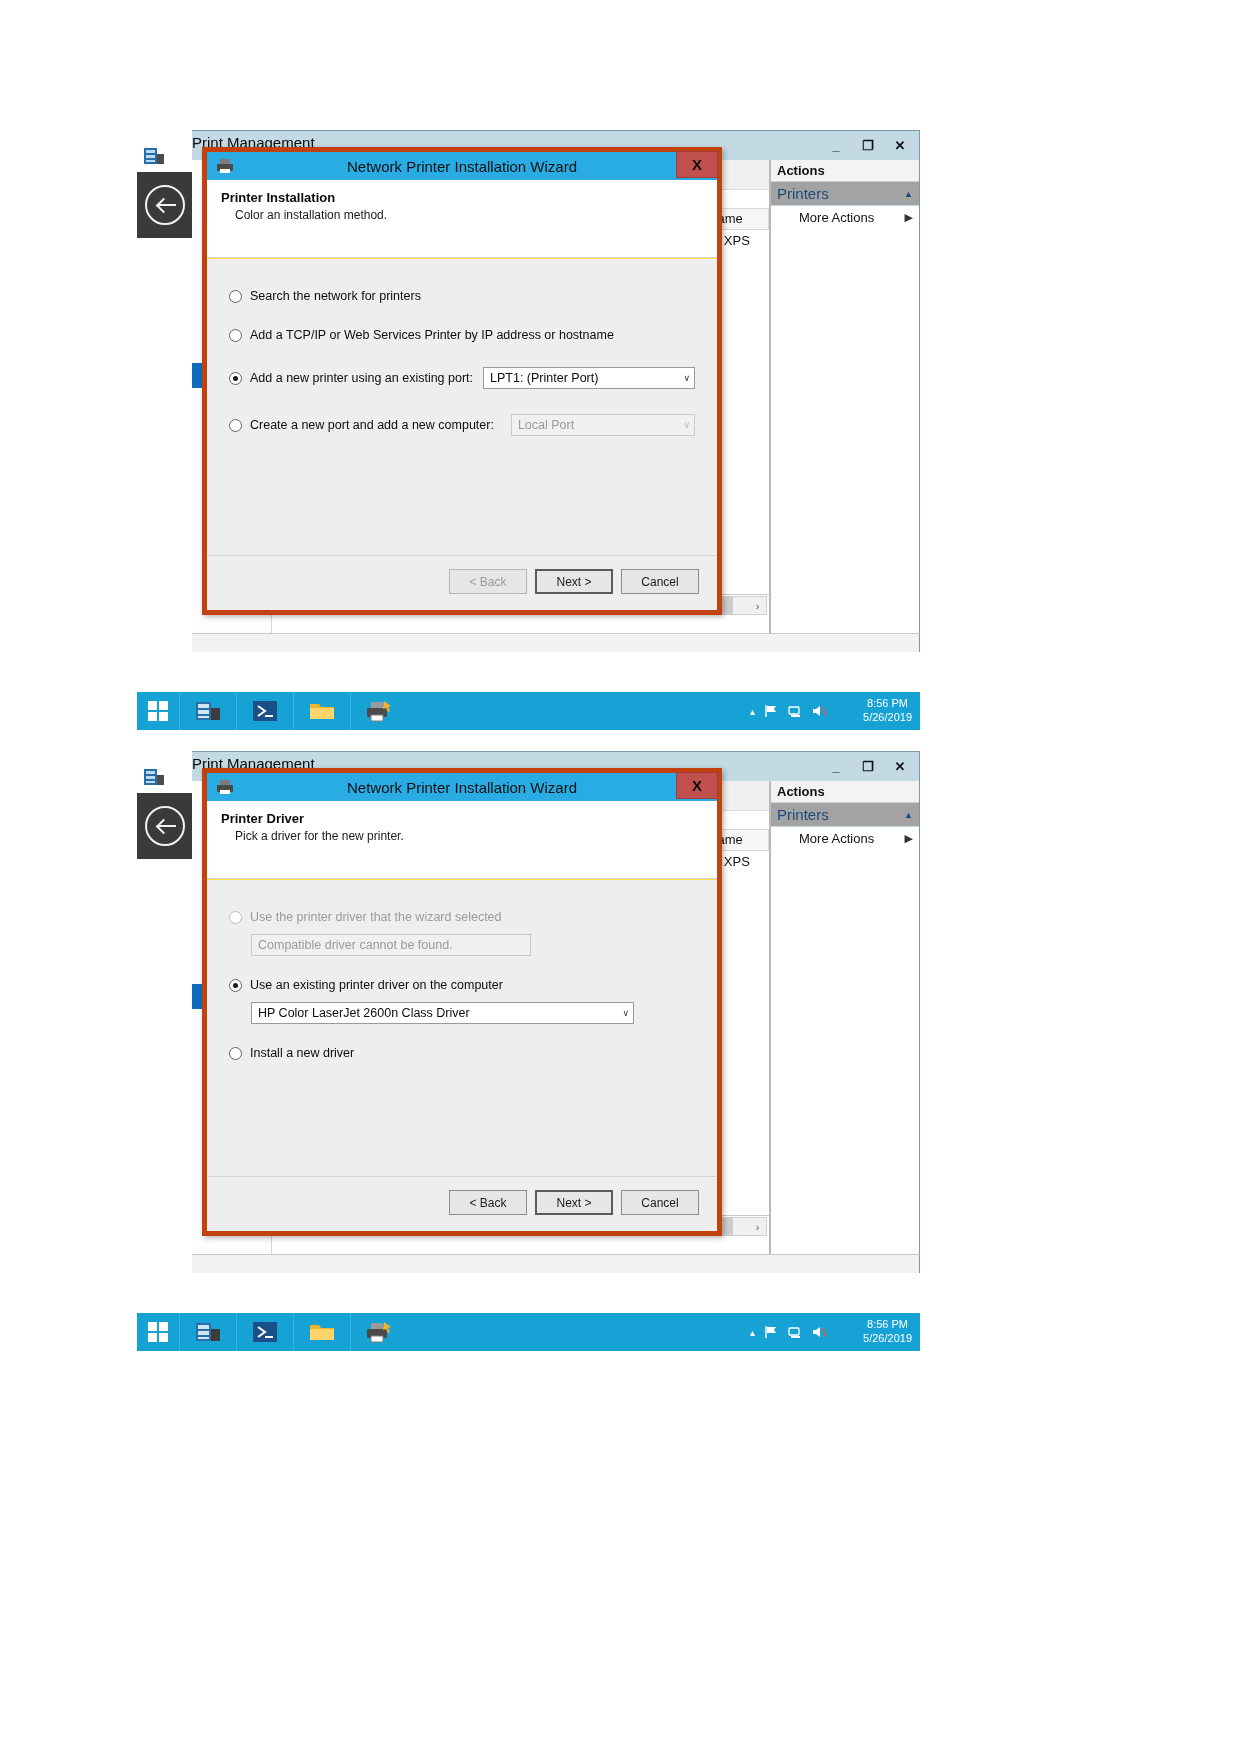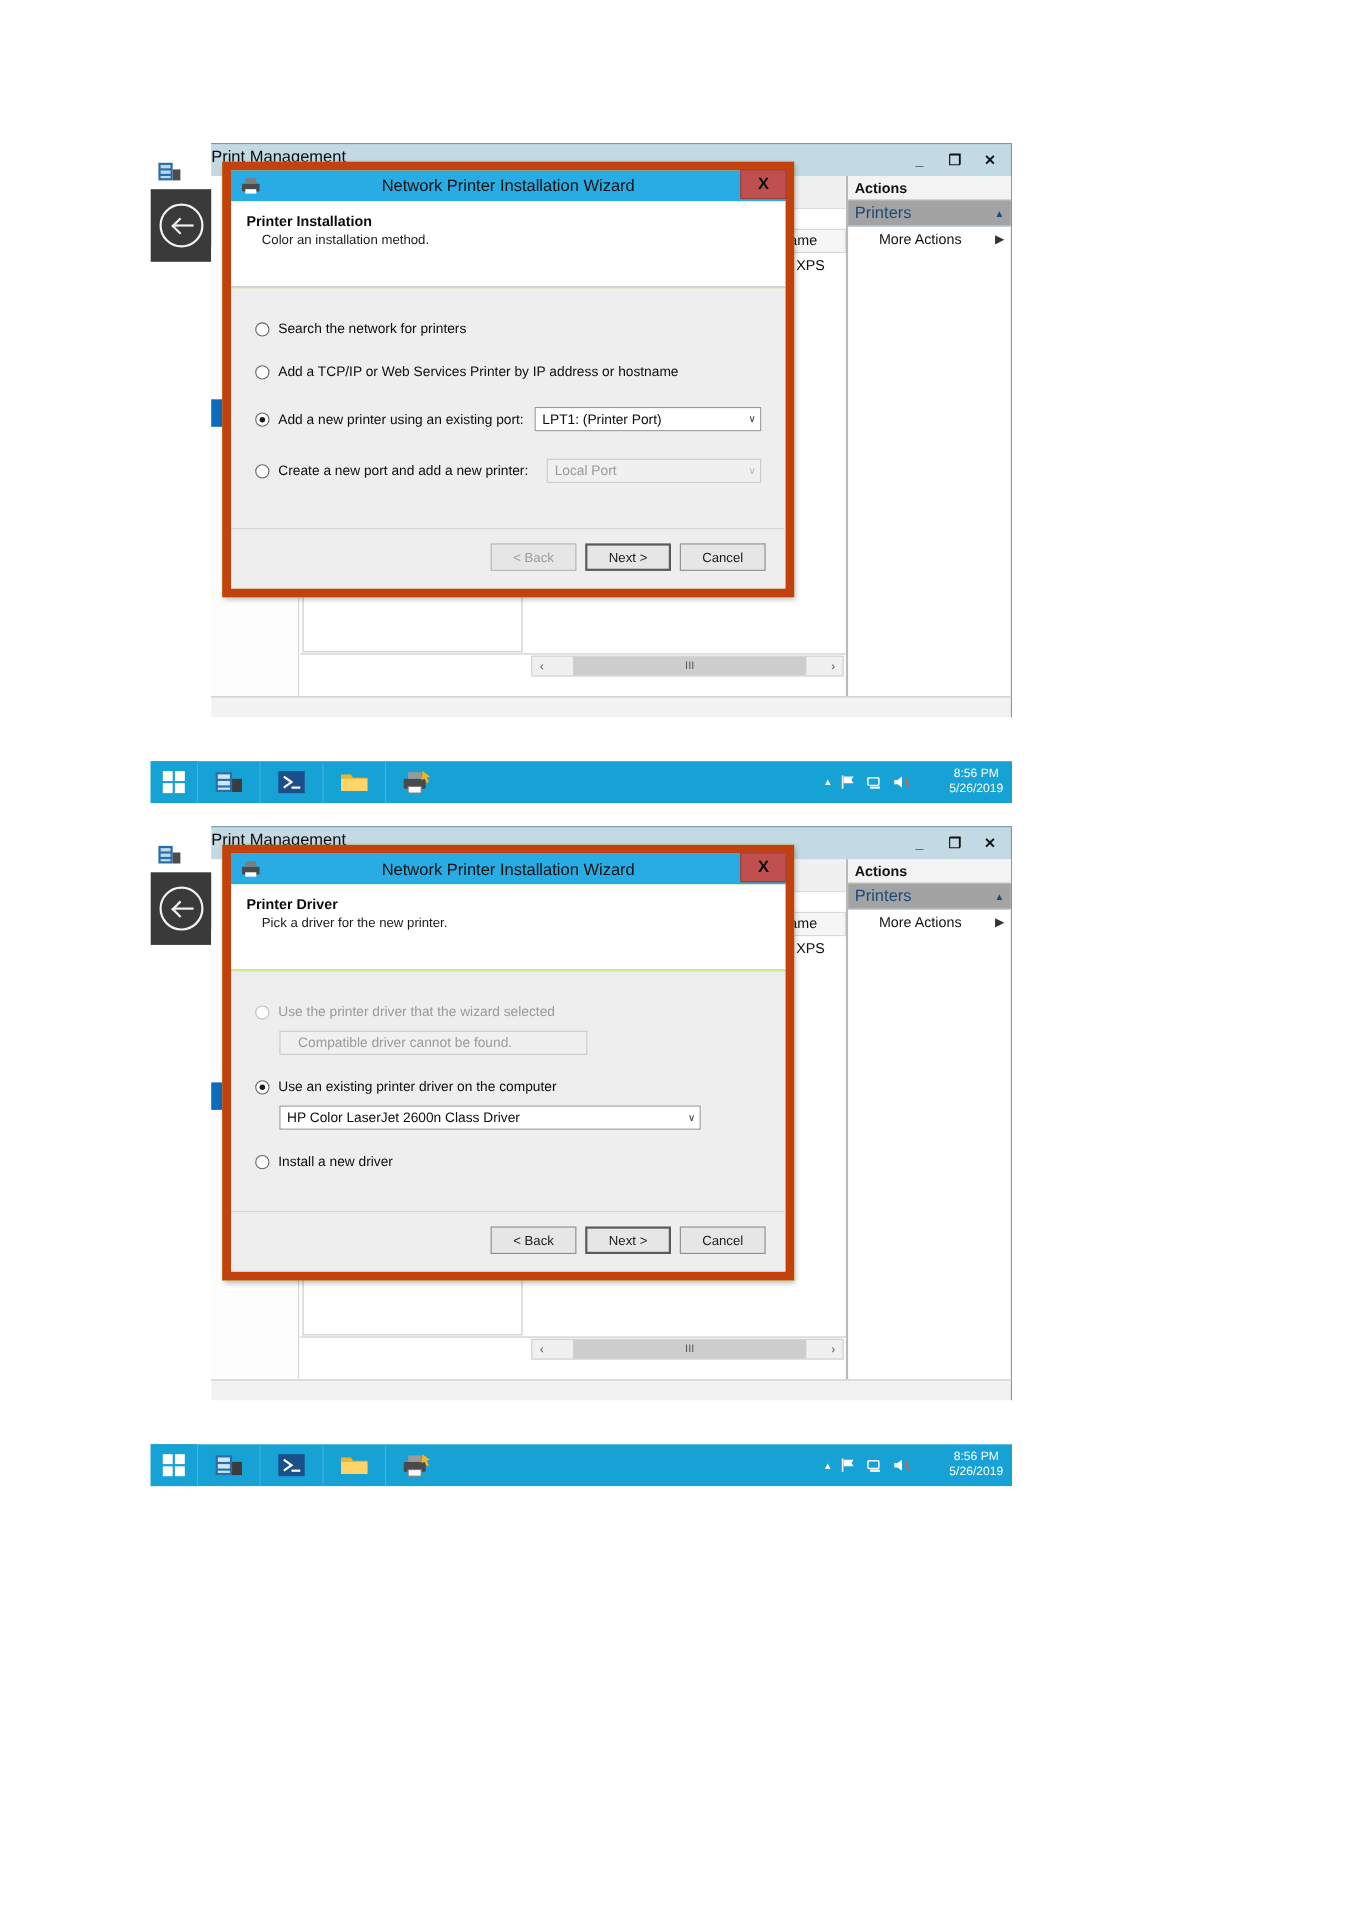--- a/index.html
+++ b/index.html
@@ -181,23 +181,23 @@
     display:flex; align-items:center; gap:8px; padding-right:8px;
   }
   .tray-ico { width:16px; height:16px; position:relative; }
   .tb-clock {
     font-size:11px; color:#ffffff; line-height:1.25;
     text-align:center; font-family:"Liberation Sans", sans-serif;margin-left:28px;
   }
 
   
   .wizard {
-    position:absolute; left:65px; top:17px; width:520px; height:396px;
-    background:#bef264;
-    border:8px solid #c2410c;
+    position:absolute; left:65px; top:17px; width:520px; height:468px;
+    background:#fde047;
+    border:5px solid #c2410c;
     box-shadow:2px 2px 5px rgba(0,0,0,.28);
   }
   .wiz-title {
     position:absolute; left:0; top:0; right:0; height:28px;
     background:#29ace3; display:flex; align-items:center;
   }
   .wiz-title-ico {
     width:20px; height:18px; margin-left:8px; position:relative; flex:none;
   }
   .wiz-title-txt {
@@ -254,21 +254,21 @@
   .combo {
     height:22px; background:#ffffff; border:1px solid #9a9a9a;
     display:flex; align-items:center; padding:0 4px 0 6px;
     font-size:12.5px; color:#0d0d0d;
   }
   .combo.dis { background:#f0f0f0; border-color:#c9c9c9; color:#9a9a9a; }
   .combo .chev { margin-left:auto; font-size:9px; color:#333; }
   .combo.dis .chev { color:#b4b4b4; }
   .tbox {
     height:22px; background:#f0f0f0; border:1px solid #c9c9c9;
-    display:flex; align-items:center; padding-left:16px;
+    display:flex; align-items:center; padding-left:6px;
     font-size:12.5px; color:#9a9a9a;
   }
 </style>
 </head>
 <body>
 
 <div class="shot" id="shot-1">
 
   <div class="console">
 
@@ -420,21 +420,21 @@
         <div class="opt-row">
           <span class="radio on"></span>
           <span class="opt-label">Add a new printer using an existing port:</span>
           <span class="combo" style="width:230px;margin-left:10px">
             <span>LPT1: (Printer Port)</span>
             <span class="chev">∨</span>
           </span>
         </div>
         <div class="opt-row">
           <span class="radio"></span>
-          <span class="opt-label">Create a new port and add a new printer:</span>
+          <span class="opt-label">Create a new port and add a new computer:</span>
           <span class="combo dis" style="width:230px;margin-left:17px">
             <span>Local Port</span>
             <span class="chev">∨</span>
           </span>
         </div>
       </div>
 
       <div class="wiz-footer">
         <div class="wiz-btns">
           <div class="wiz-btn dis">&lt; Back</div>

